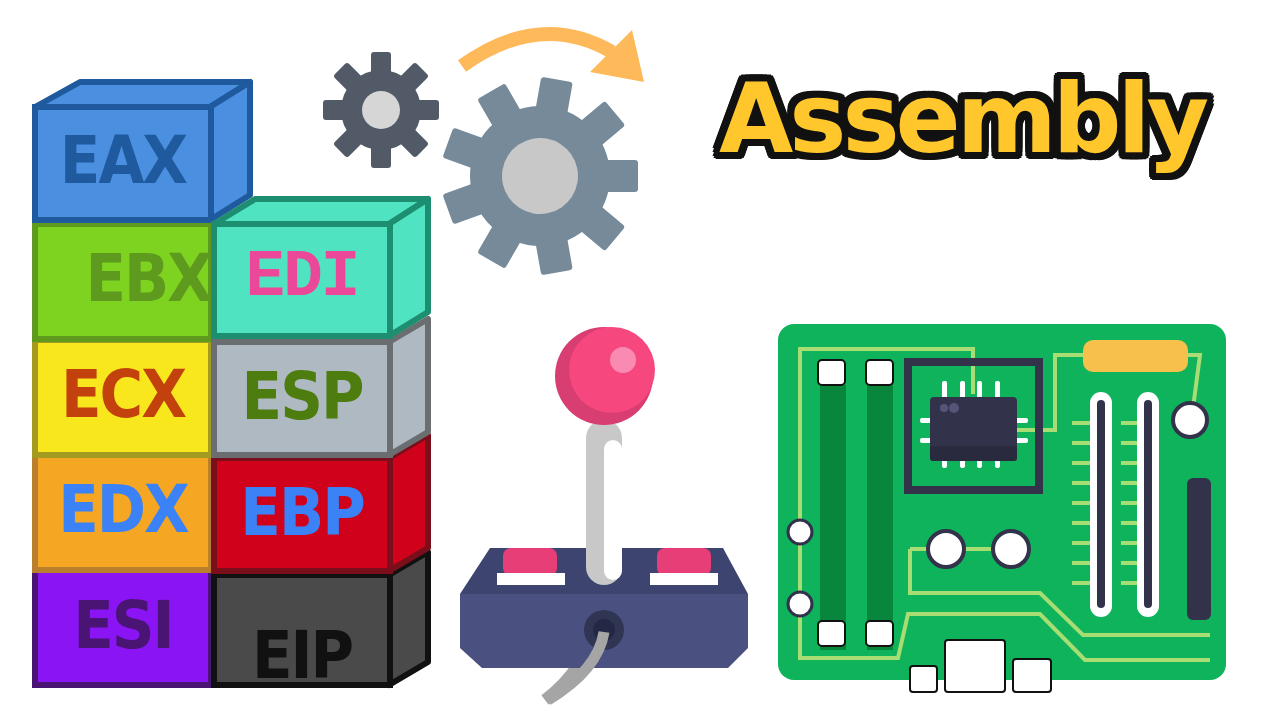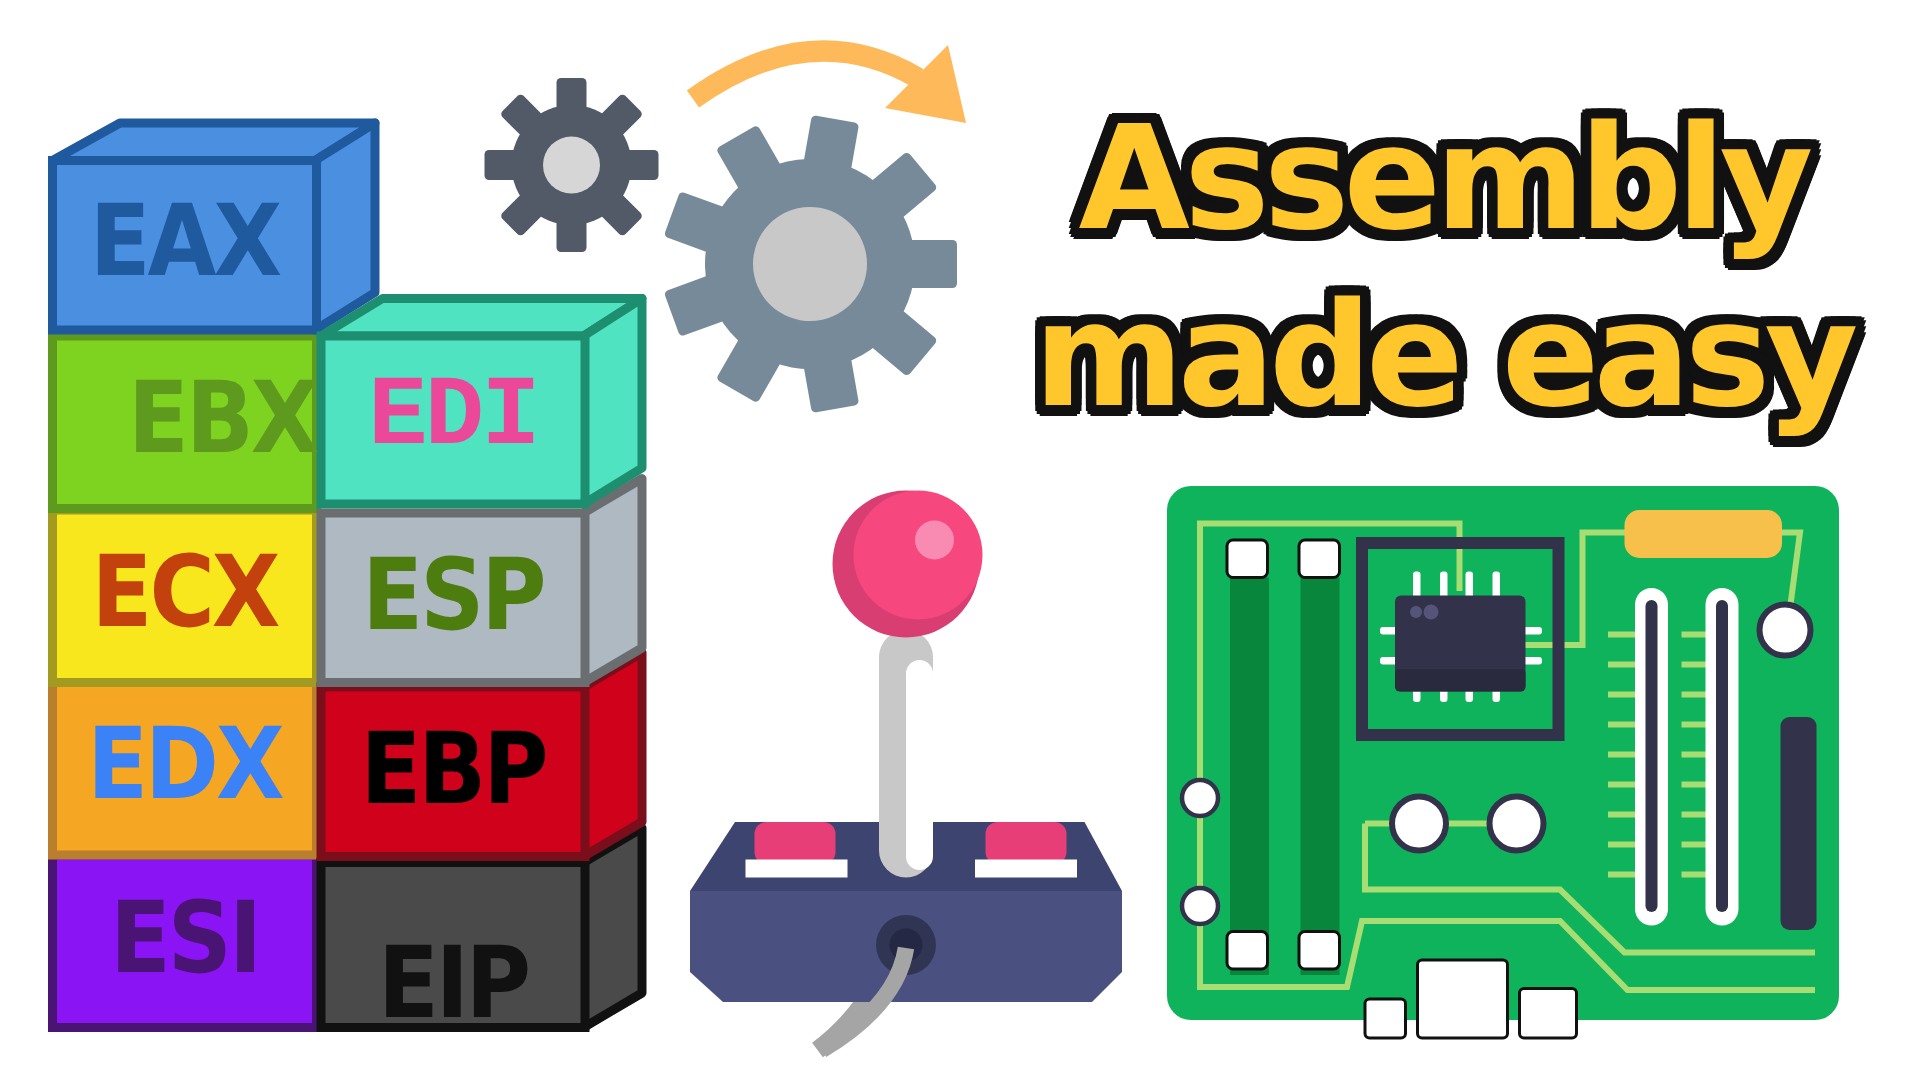--- a/index.html
+++ b/index.html
@@ -65,21 +65,21 @@
 </svg>
 
 <div>
   <div class="reg-label" style="position:absolute;left:35px;top:122px;width:176px;text-align:center;color:#1F5A9E;">EAX</div>
   <div class="reg-label" style="position:absolute;left:35px;top:240px;width:176px;text-align:right;color:#5E9A1E;">EBX</div>
   <div class="reg-label" style="position:absolute;left:35px;top:356px;width:176px;text-align:center;color:#c2410c;">ECX</div>
   <div class="reg-label" style="position:absolute;left:35px;top:471px;width:176px;text-align:center;color:#3b82f6;">EDX</div>
   <div class="reg-label" style="position:absolute;left:35px;top:587px;width:176px;text-align:center;color:#4A1475;">ESI</div>
   <div class="reg-label" style="position:absolute;left:214px;top:240px;width:176px;text-align:center;color:#ec4899;font-family:Liberation Mono, monospace;">EDI</div>
   <div class="reg-label" style="position:absolute;left:214px;top:358px;width:176px;text-align:center;color:#4d7c0f;">ESP</div>
-  <div class="reg-label" style="position:absolute;left:214px;top:474px;width:176px;text-align:center;color:#000000;">EBP</div>
+  <div class="reg-label" style="position:absolute;left:214px;top:474px;width:176px;text-align:center;color:#3b82f6;">EBP</div>
   <div class="reg-label" style="position:absolute;left:214px;top:590px;width:176px;text-align:center;color:#111111;margin-top:27px;">EIP</div>
 </div>
 
 <svg class="layer" viewBox="0 0 1280 720" width="1280" height="720">
   <defs>
     <g id="gear8">
       <circle r="40"></circle>
       <g>
         <rect x="-10" y="-58" width="20" height="24" rx="3"></rect>
         <rect x="-10" y="-58" width="20" height="24" rx="3" transform="rotate(45)"></rect>
@@ -115,21 +115,20 @@
     <circle r="38" fill="#C8C8C8"></circle>
   </g>
   <g>
     <path d="M462,66 Q540,10 612,52" fill="none" stroke="#FDB95A" stroke-width="14"></path>
     <polygon points="590,72 632,30 644,82" fill="#FDB95A"></polygon>
   </g>
 </svg>
 
 <div class="title">
   <span class="line">Assembly</span>
-  <span class="line">made easy</span>
 </div>
 
 <svg class="layer" viewBox="0 0 1280 720" width="1280" height="720">
   <path d="M598,620 Q585,670 545,700" fill="none" stroke="#A5A5A5" stroke-width="12"></path>
 
   <polygon points="490,548 723,548 748,594 460,594" fill="#3E4470"></polygon>
 
   <polygon points="460,594 748,594 748,648 728,668 482,668 460,648" fill="#4A5080"></polygon>
 
   <circle cx="604" cy="630" r="20" fill="#303554"></circle>

